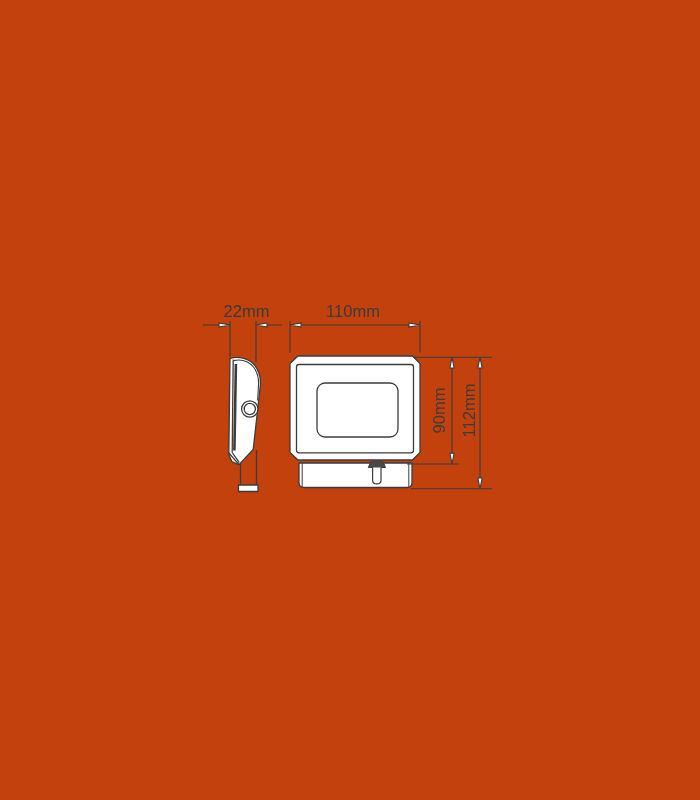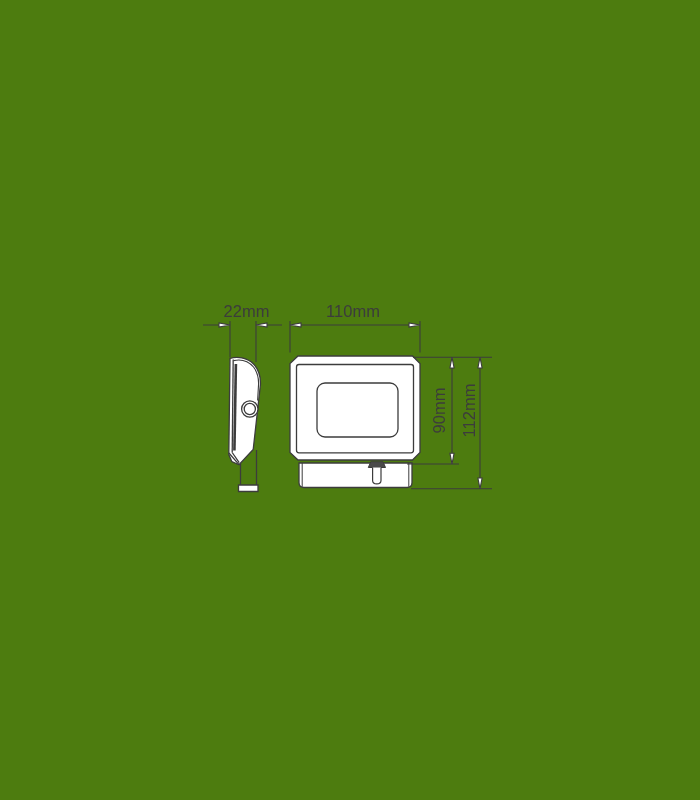--- a/index.html
+++ b/index.html
@@ -4,21 +4,21 @@
 <style>
   html, body {
     margin: 0;
     padding: 0;
     background: #ffffff;
   }
   .canvas {
     position: relative;
     width: 700px;
     height: 800px;
-    background: #4d7c0f;
+    background: #c2410c;
     overflow: hidden;
     font-family: "Liberation Sans", sans-serif;
   }
   svg { display: block; }
   text.dim-label {
     font-family: "Liberation Sans", sans-serif;
     font-size: 16.5px;
     fill: #3c3c3c;
   }
 </style>

